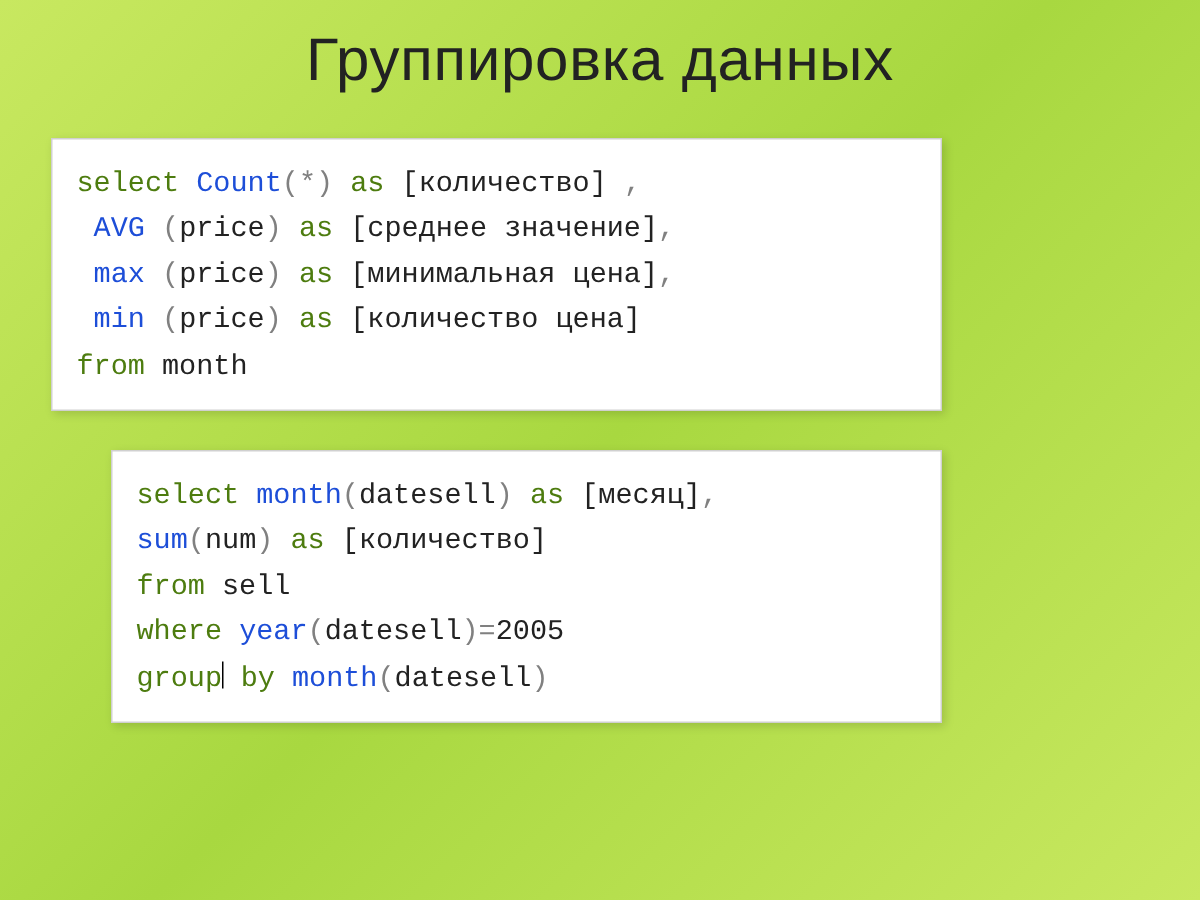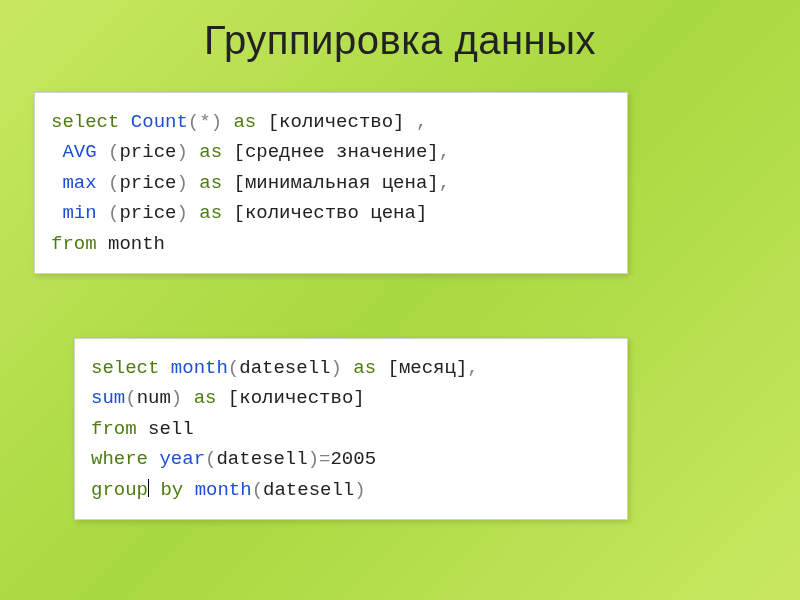--- a/index.html
+++ b/index.html
@@ -38,21 +38,20 @@
     left: 34px;
     top: 92px;
     width: 560px;
     padding: 14px 16px 14px 16px;
   }
   .box2 {
     left: 74px;
     top: 300px;
     width: 520px;
     padding: 14px 16px 14px 16px;
-    margin-top: 38px;
   }
   .code {
     font-family: "Courier New", Courier, monospace;
     font-size: 19px;
     line-height: 1.6;
     white-space: pre;
     color: #222;
   }
   .kw   { color: #4d7c0f; }
   .fn   { color: #1d4ed8; }

